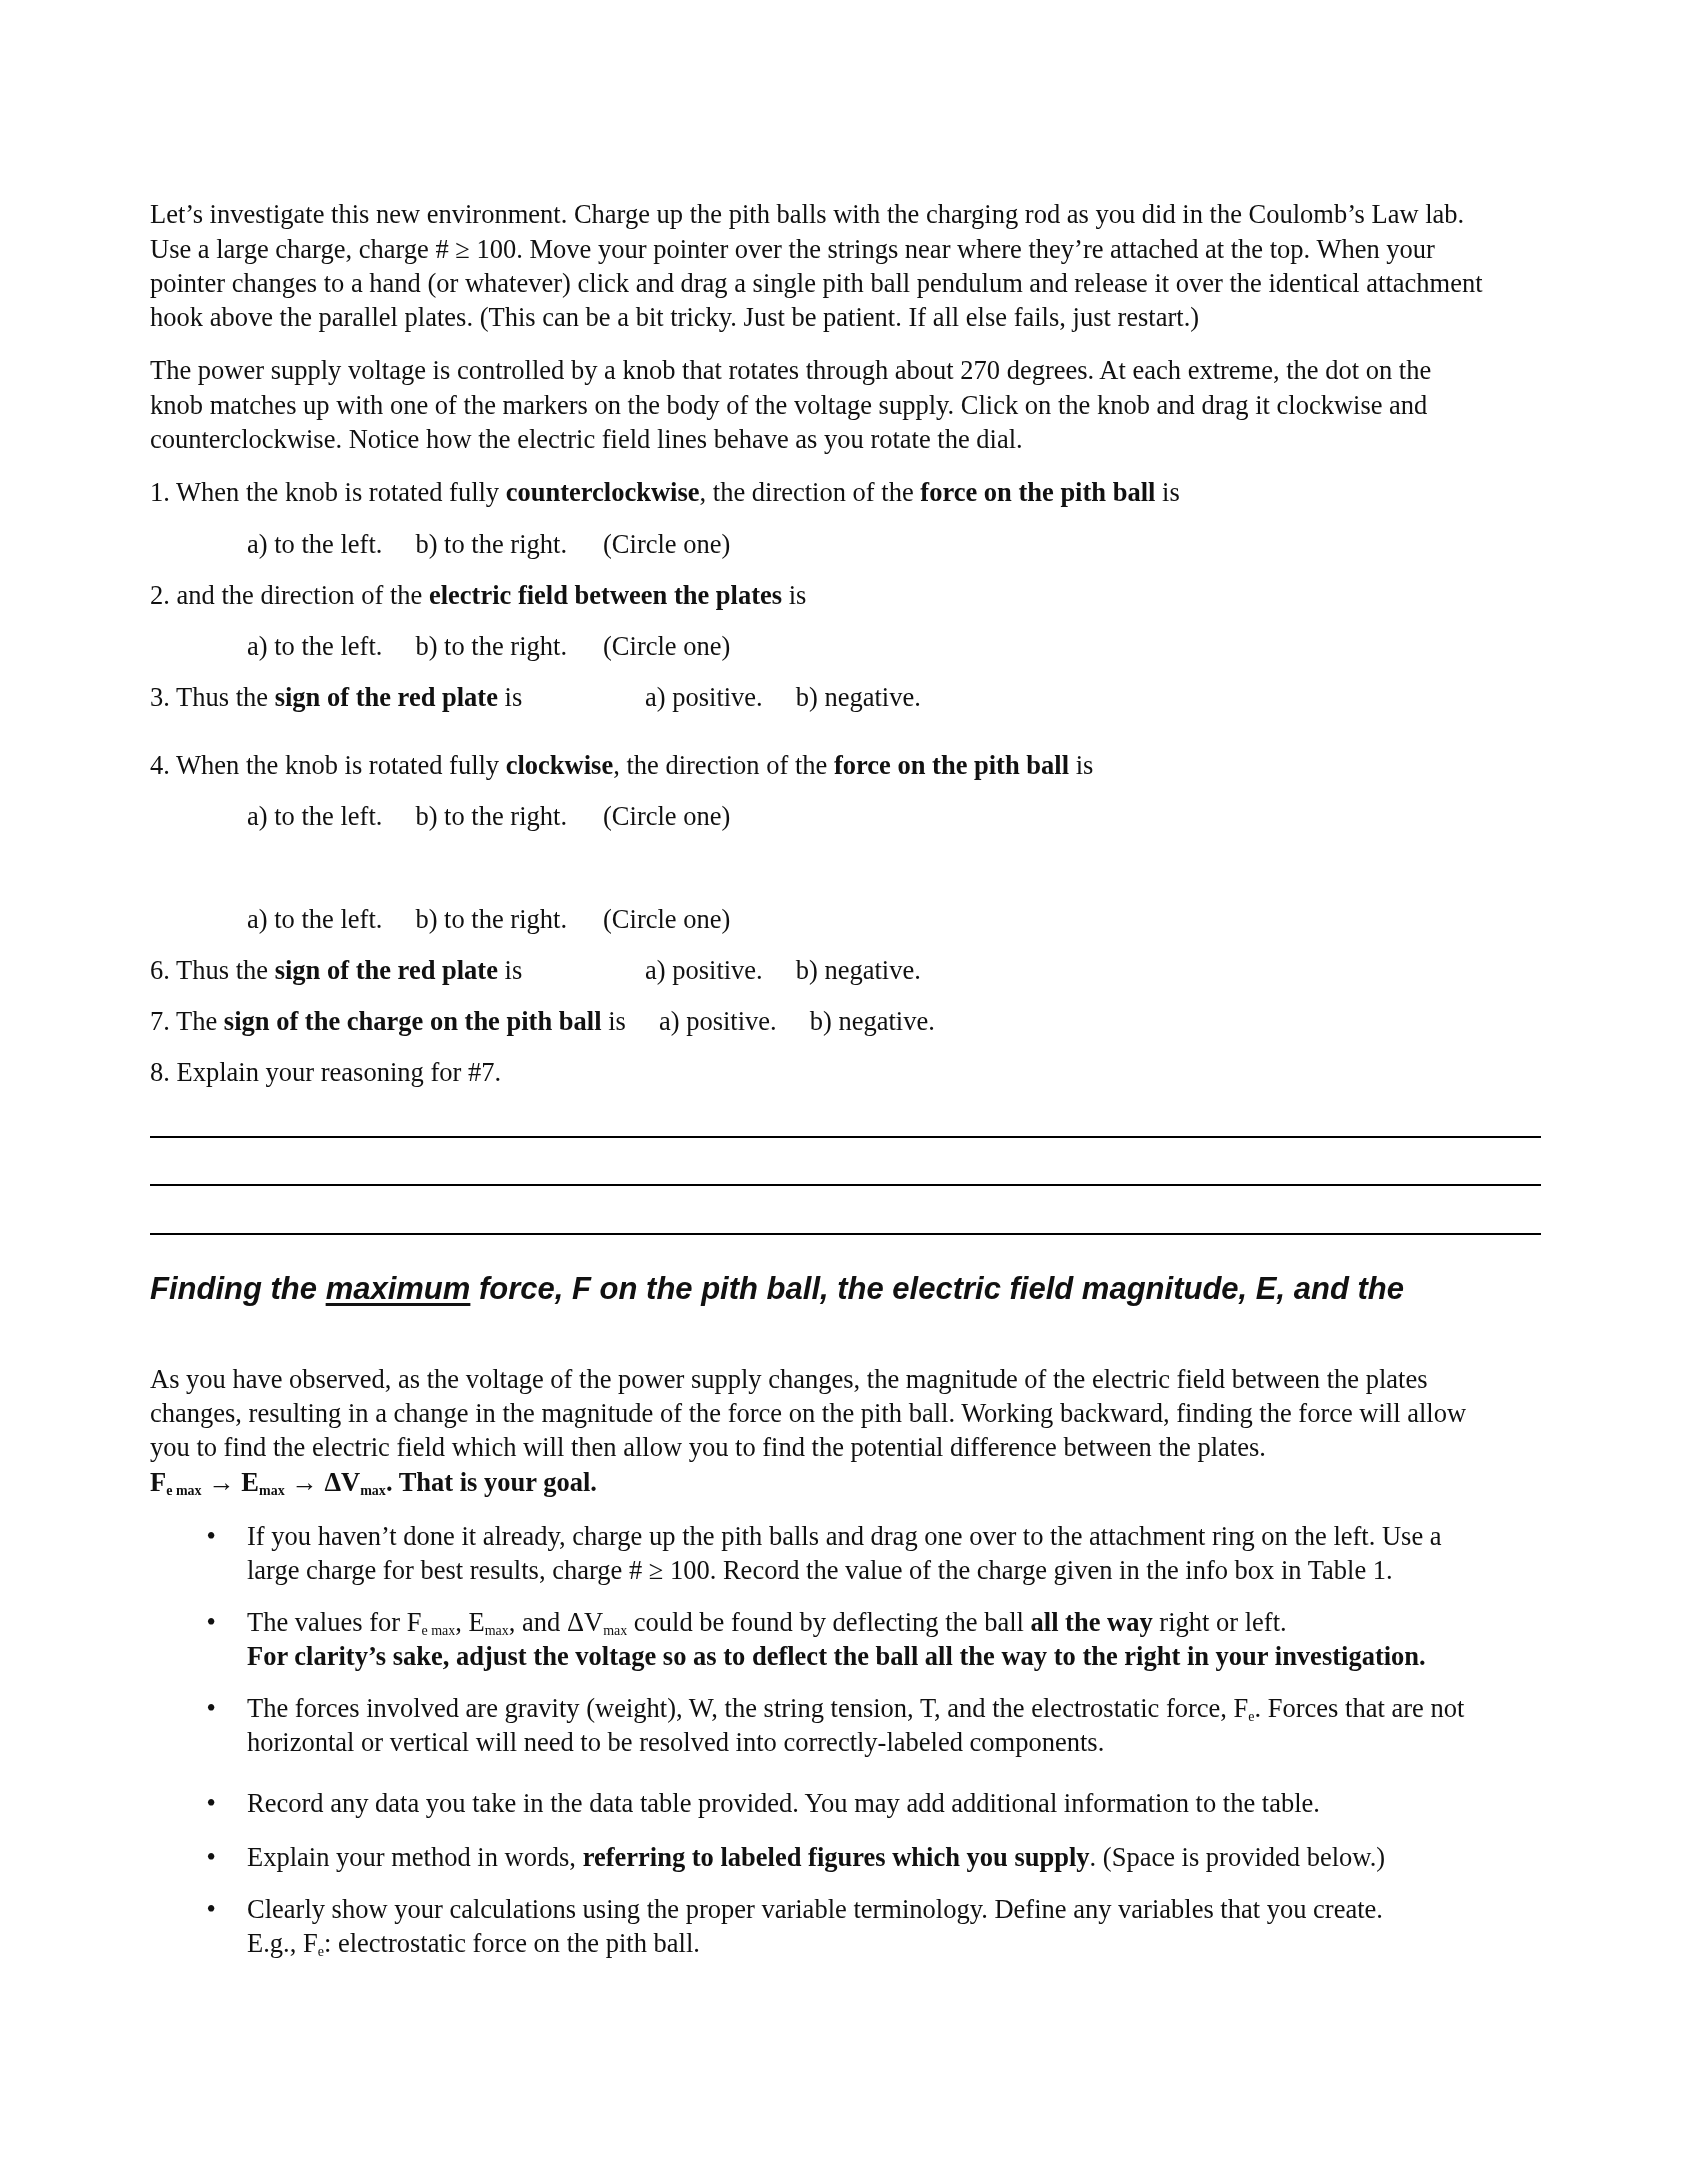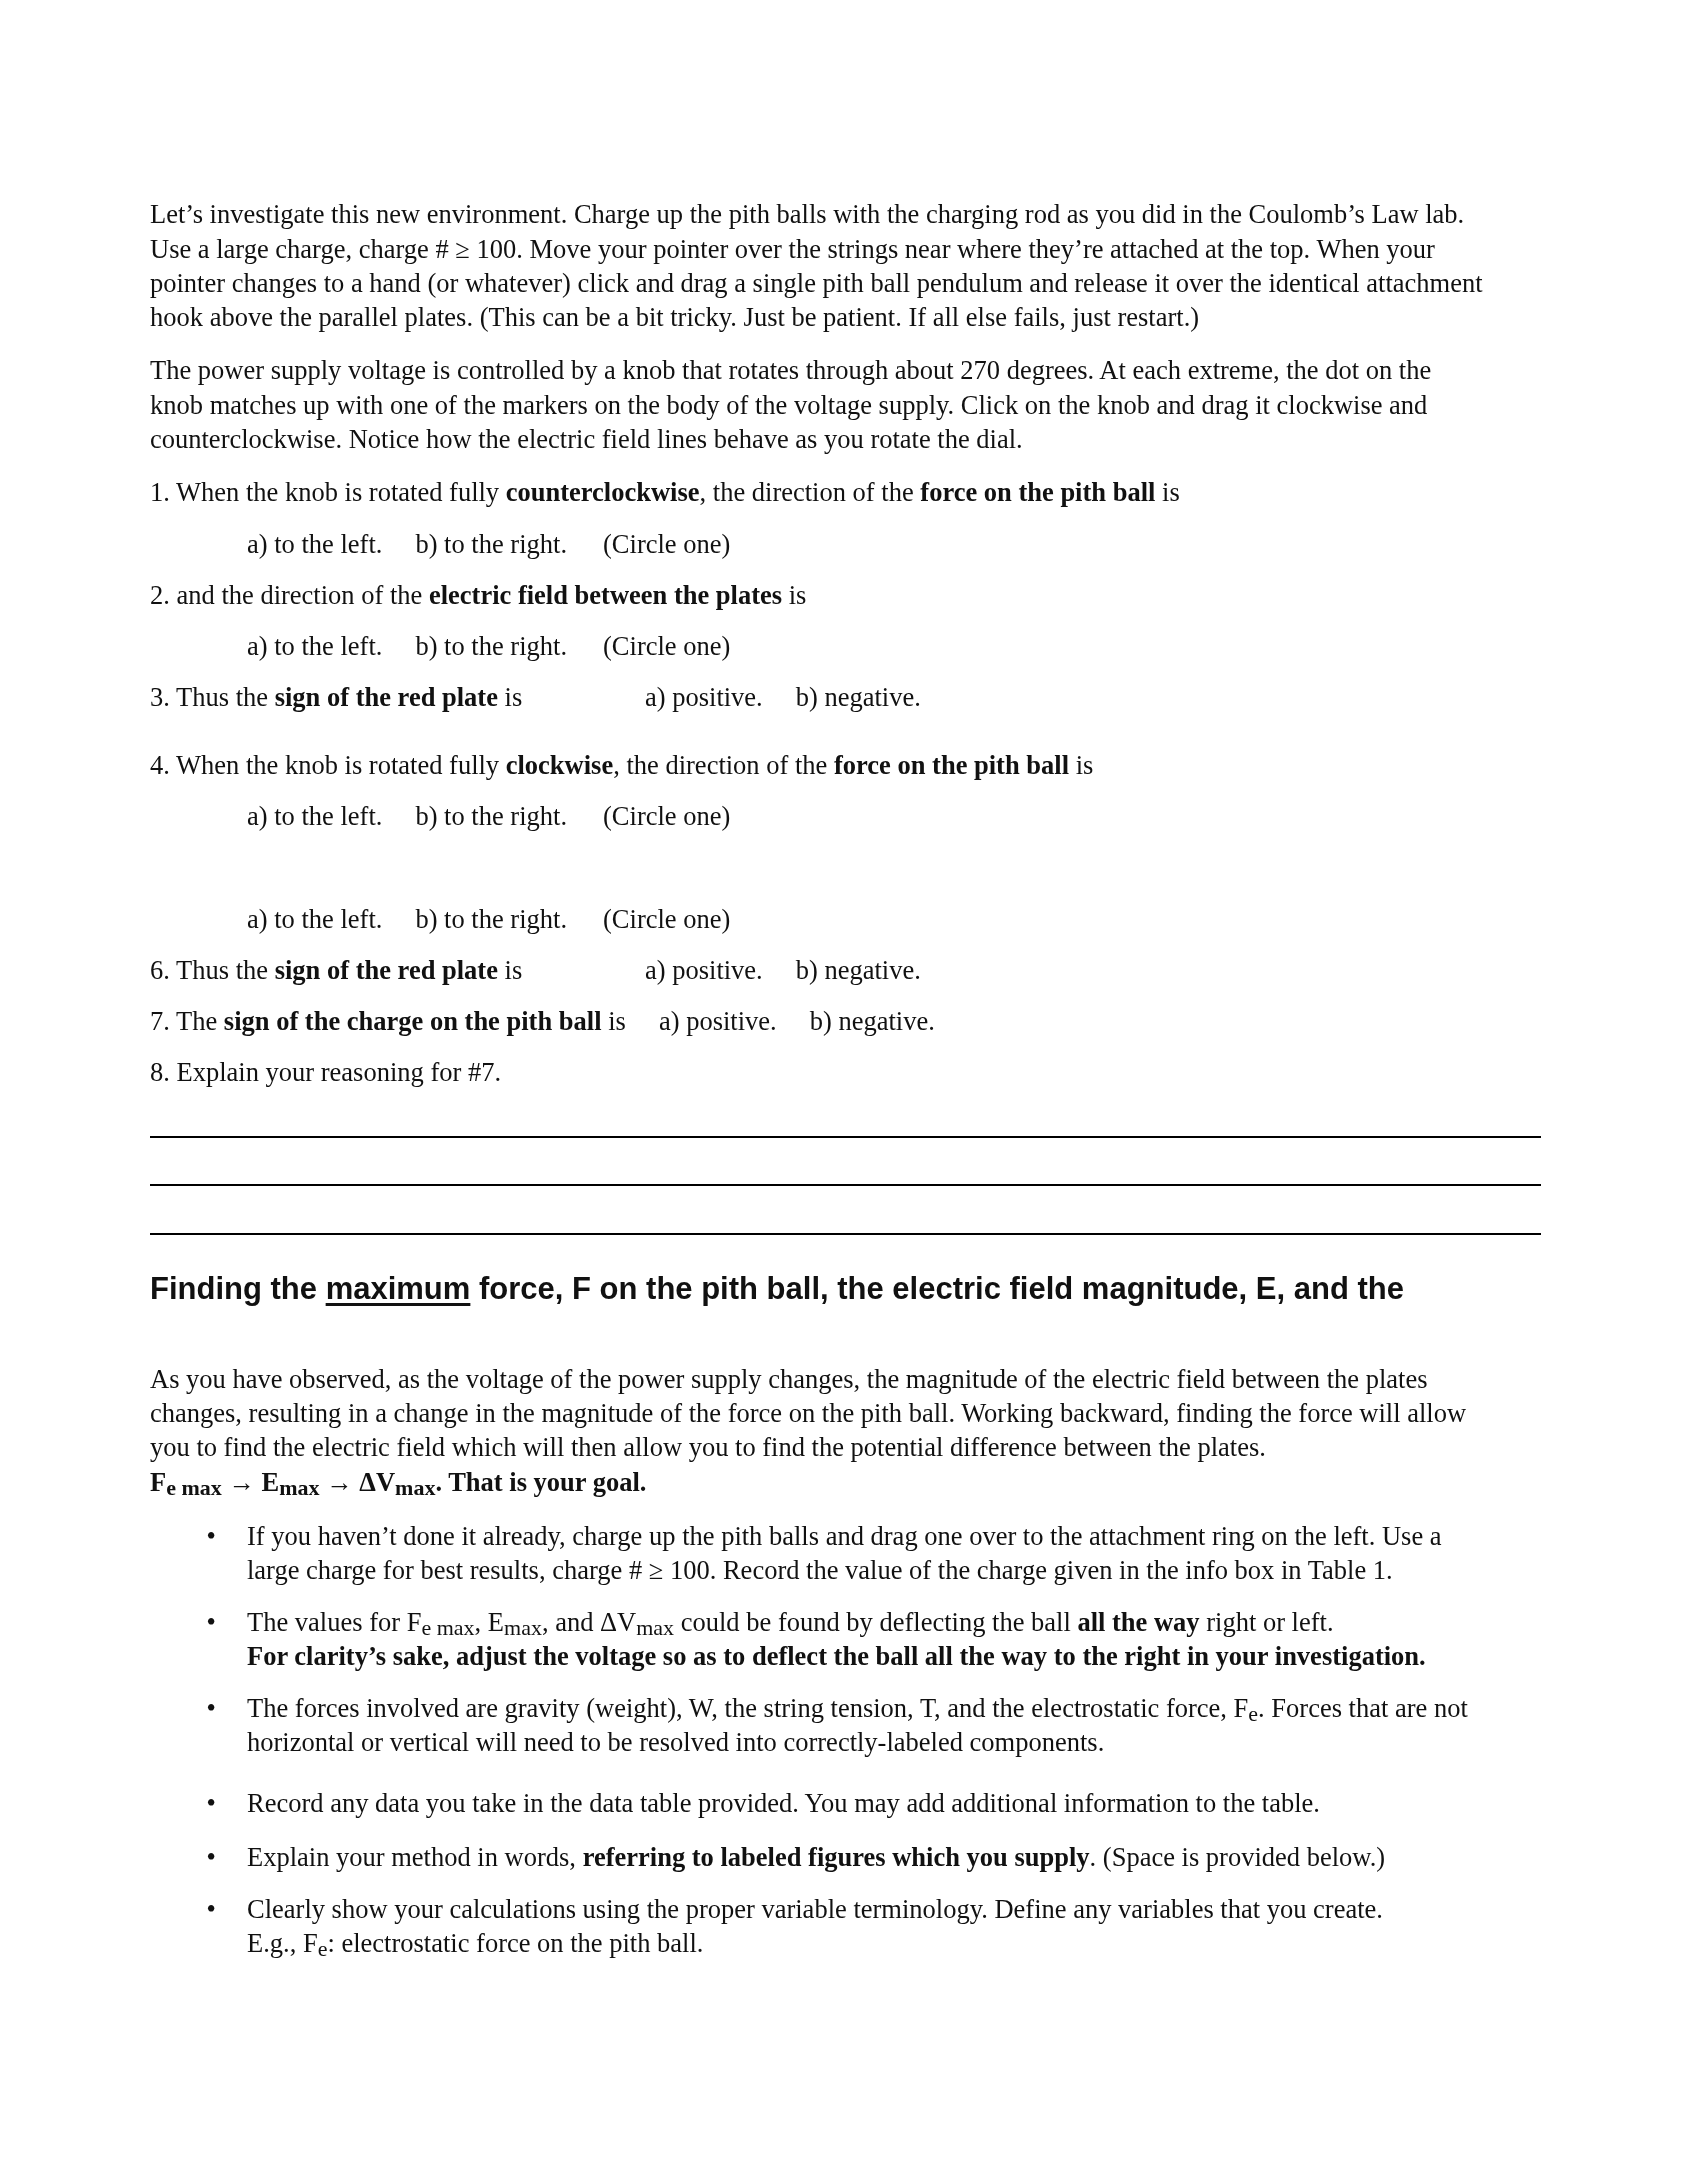--- a/index.html
+++ b/index.html
@@ -12,30 +12,30 @@
     .line { position: absolute; left: 150px; white-space: nowrap; }
     .indent { left: 247px; text-align: center; }
     b { font-weight: bold; }
     .gap { display: inline-block; }
     .rule {
       position: absolute; left: 150px; width: 1391px; height: 2px; background: #000;
     }
     .heading {
       position: absolute; left: 150px; width: 1403px;
       font-family: "Liberation Sans", "DejaVu Sans", sans-serif;
-      font-weight: bold; font-size: 31px; line-height: 41px;
+      font-style: italic; font-weight: bold; font-size: 31px; line-height: 41px;
       color: #111;
     }
     .heading u { text-decoration-thickness: 2.6px; text-underline-offset: 4px; }
     .bullet-row { position: absolute; left: 198px; width: 1356px; }
     .bullet-dot {
       position: absolute; left: 0; top: 0; width: 26.5px; text-align: center;
     }
     .bullet-text { position: absolute; left: 49px; width: 1310px; }
-    sub.s { font-size: 22px; vertical-align: -4px; line-height: 0; }
+    sub.s { font-size: 14px; vertical-align: -4px; line-height: 0; }
   </style>
 </head>
 <body>
 
 <div class="page">
 
   <div class="line" style="top:197px">Let’s investigate this new environment. Charge up the pith balls with the charging rod as you did in the Coulomb’s Law lab.</div>
   <div class="line" style="top:232px">Use a large charge, charge # ≥ 100. Move your pointer over the strings near where they’re attached at the top. When your</div>
   <div class="line" style="top:266px">pointer changes to a hand (or whatever) click and drag a single pith ball pendulum and release it over the identical attachment</div>
   <div class="line" style="top:300px">hook above the parallel plates. (This can be a bit tricky. Just be patient. If all else fails, just restart.)</div>

